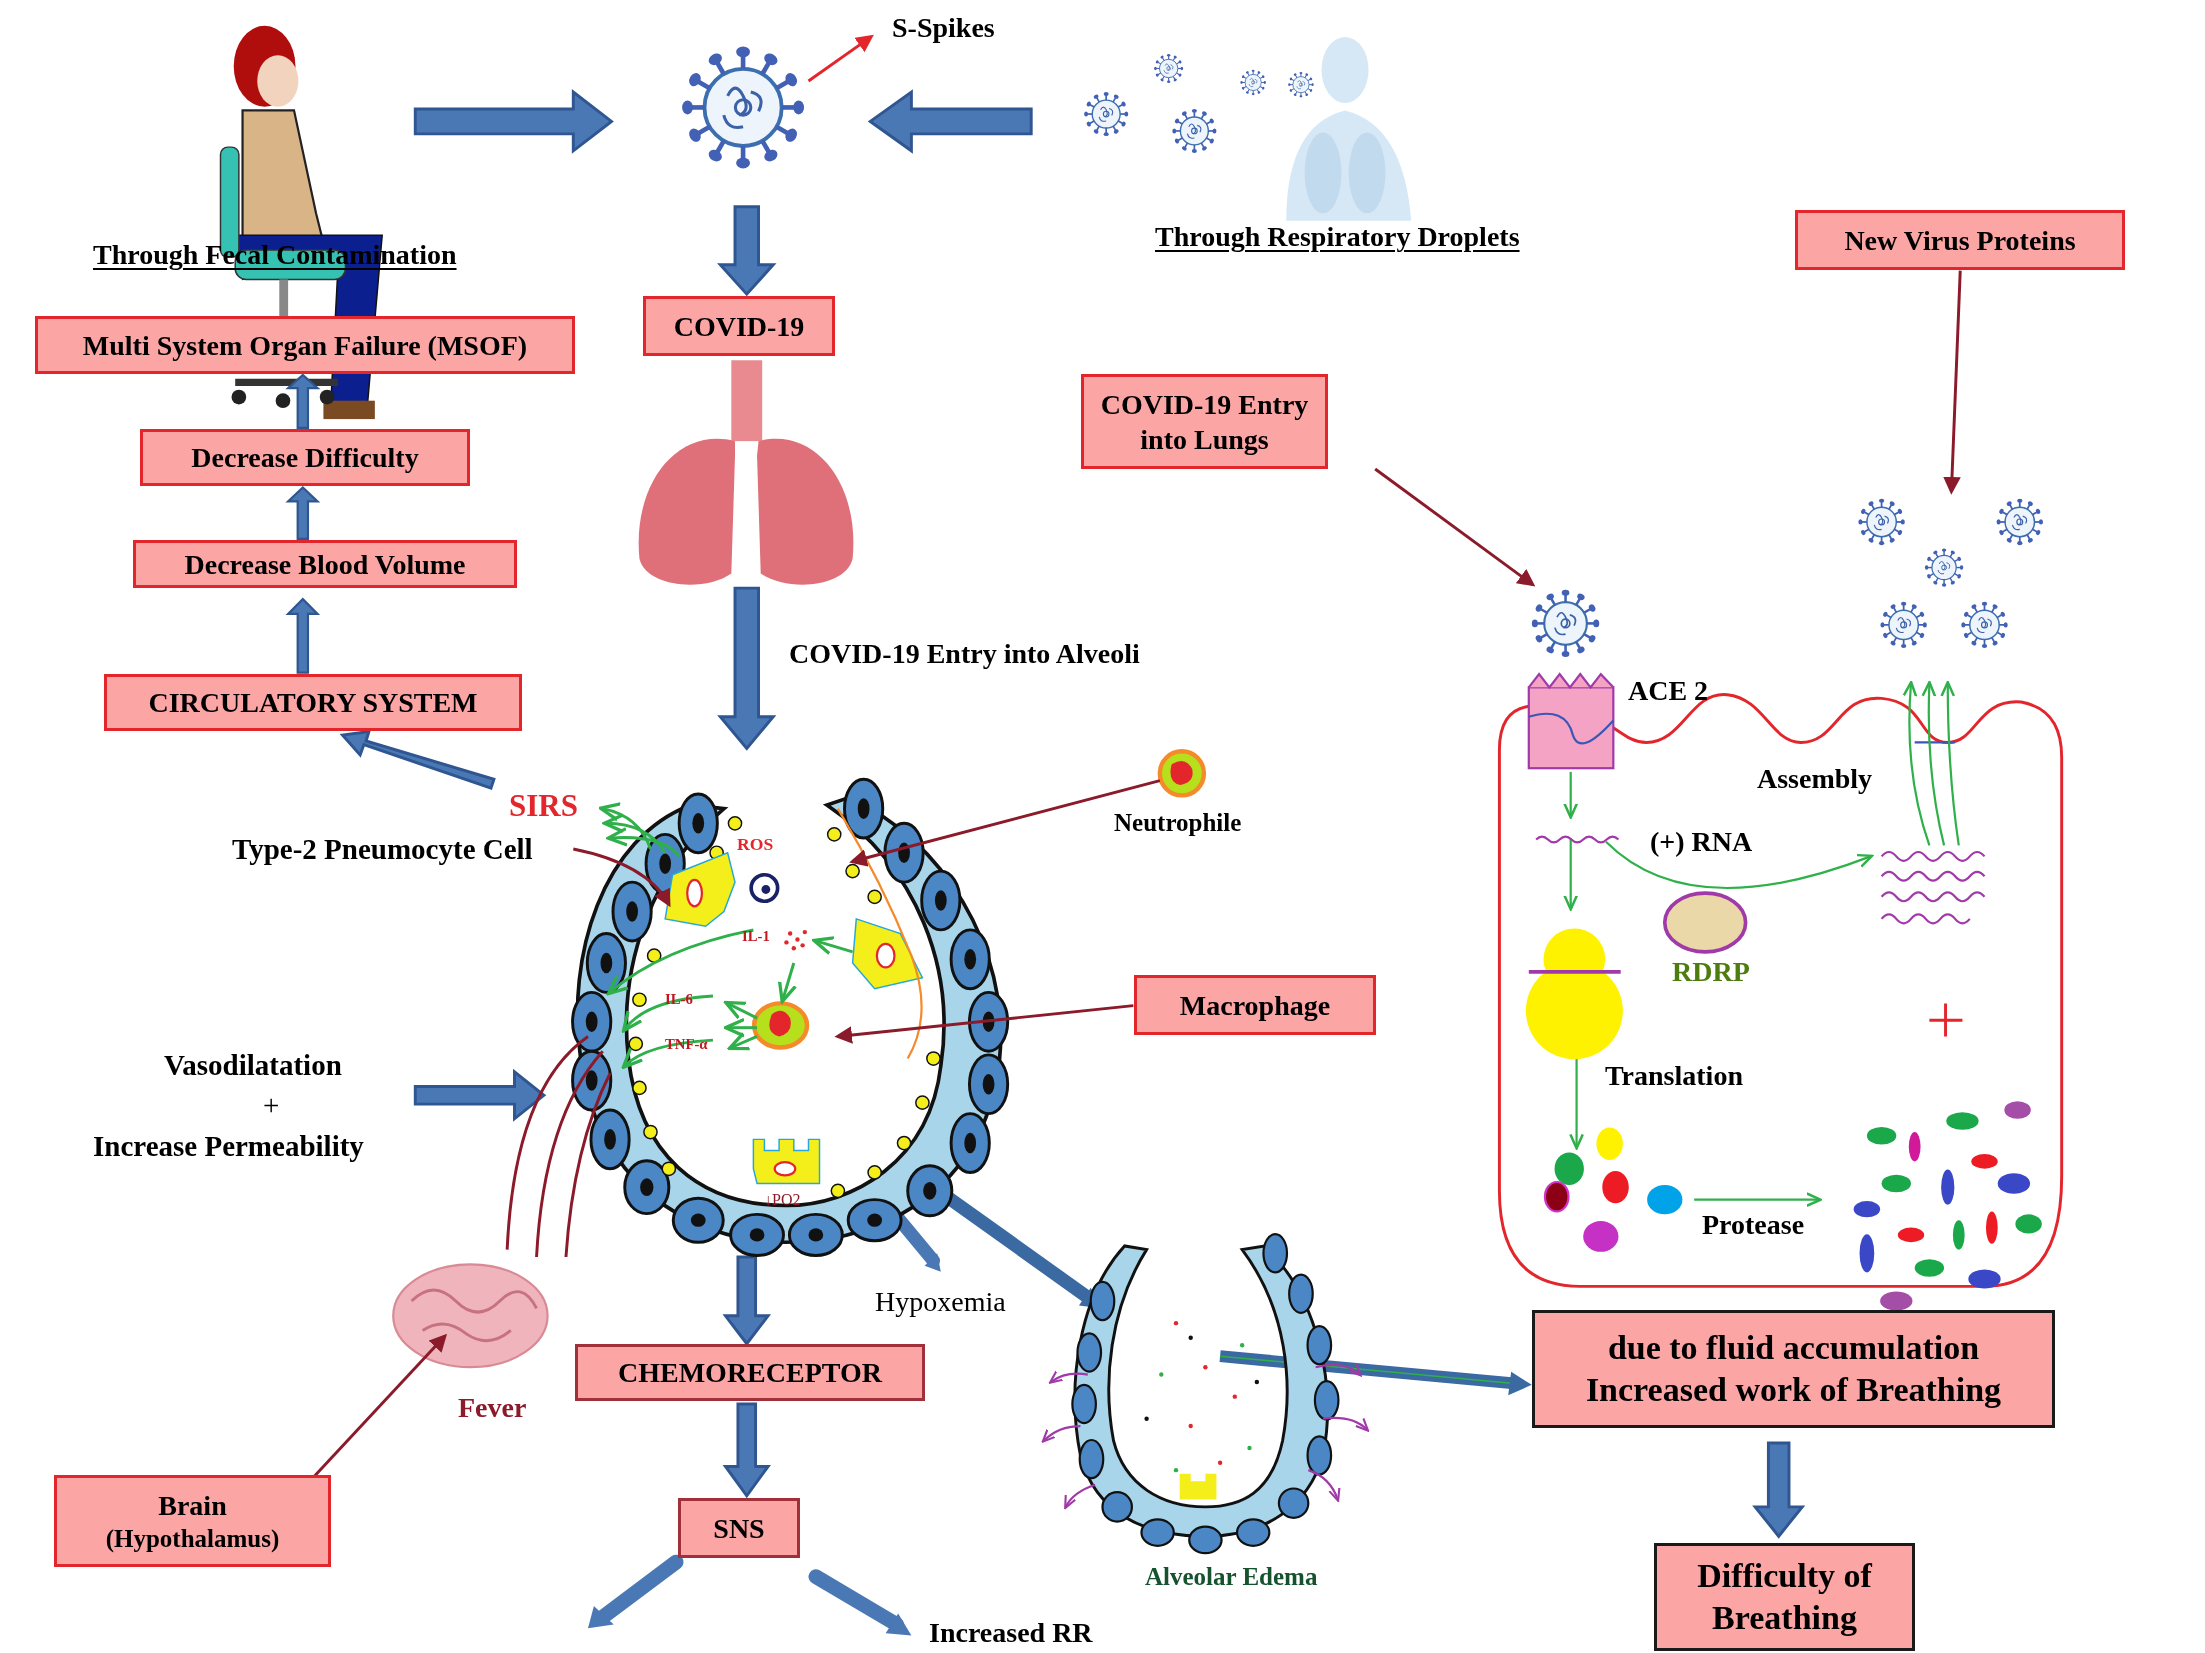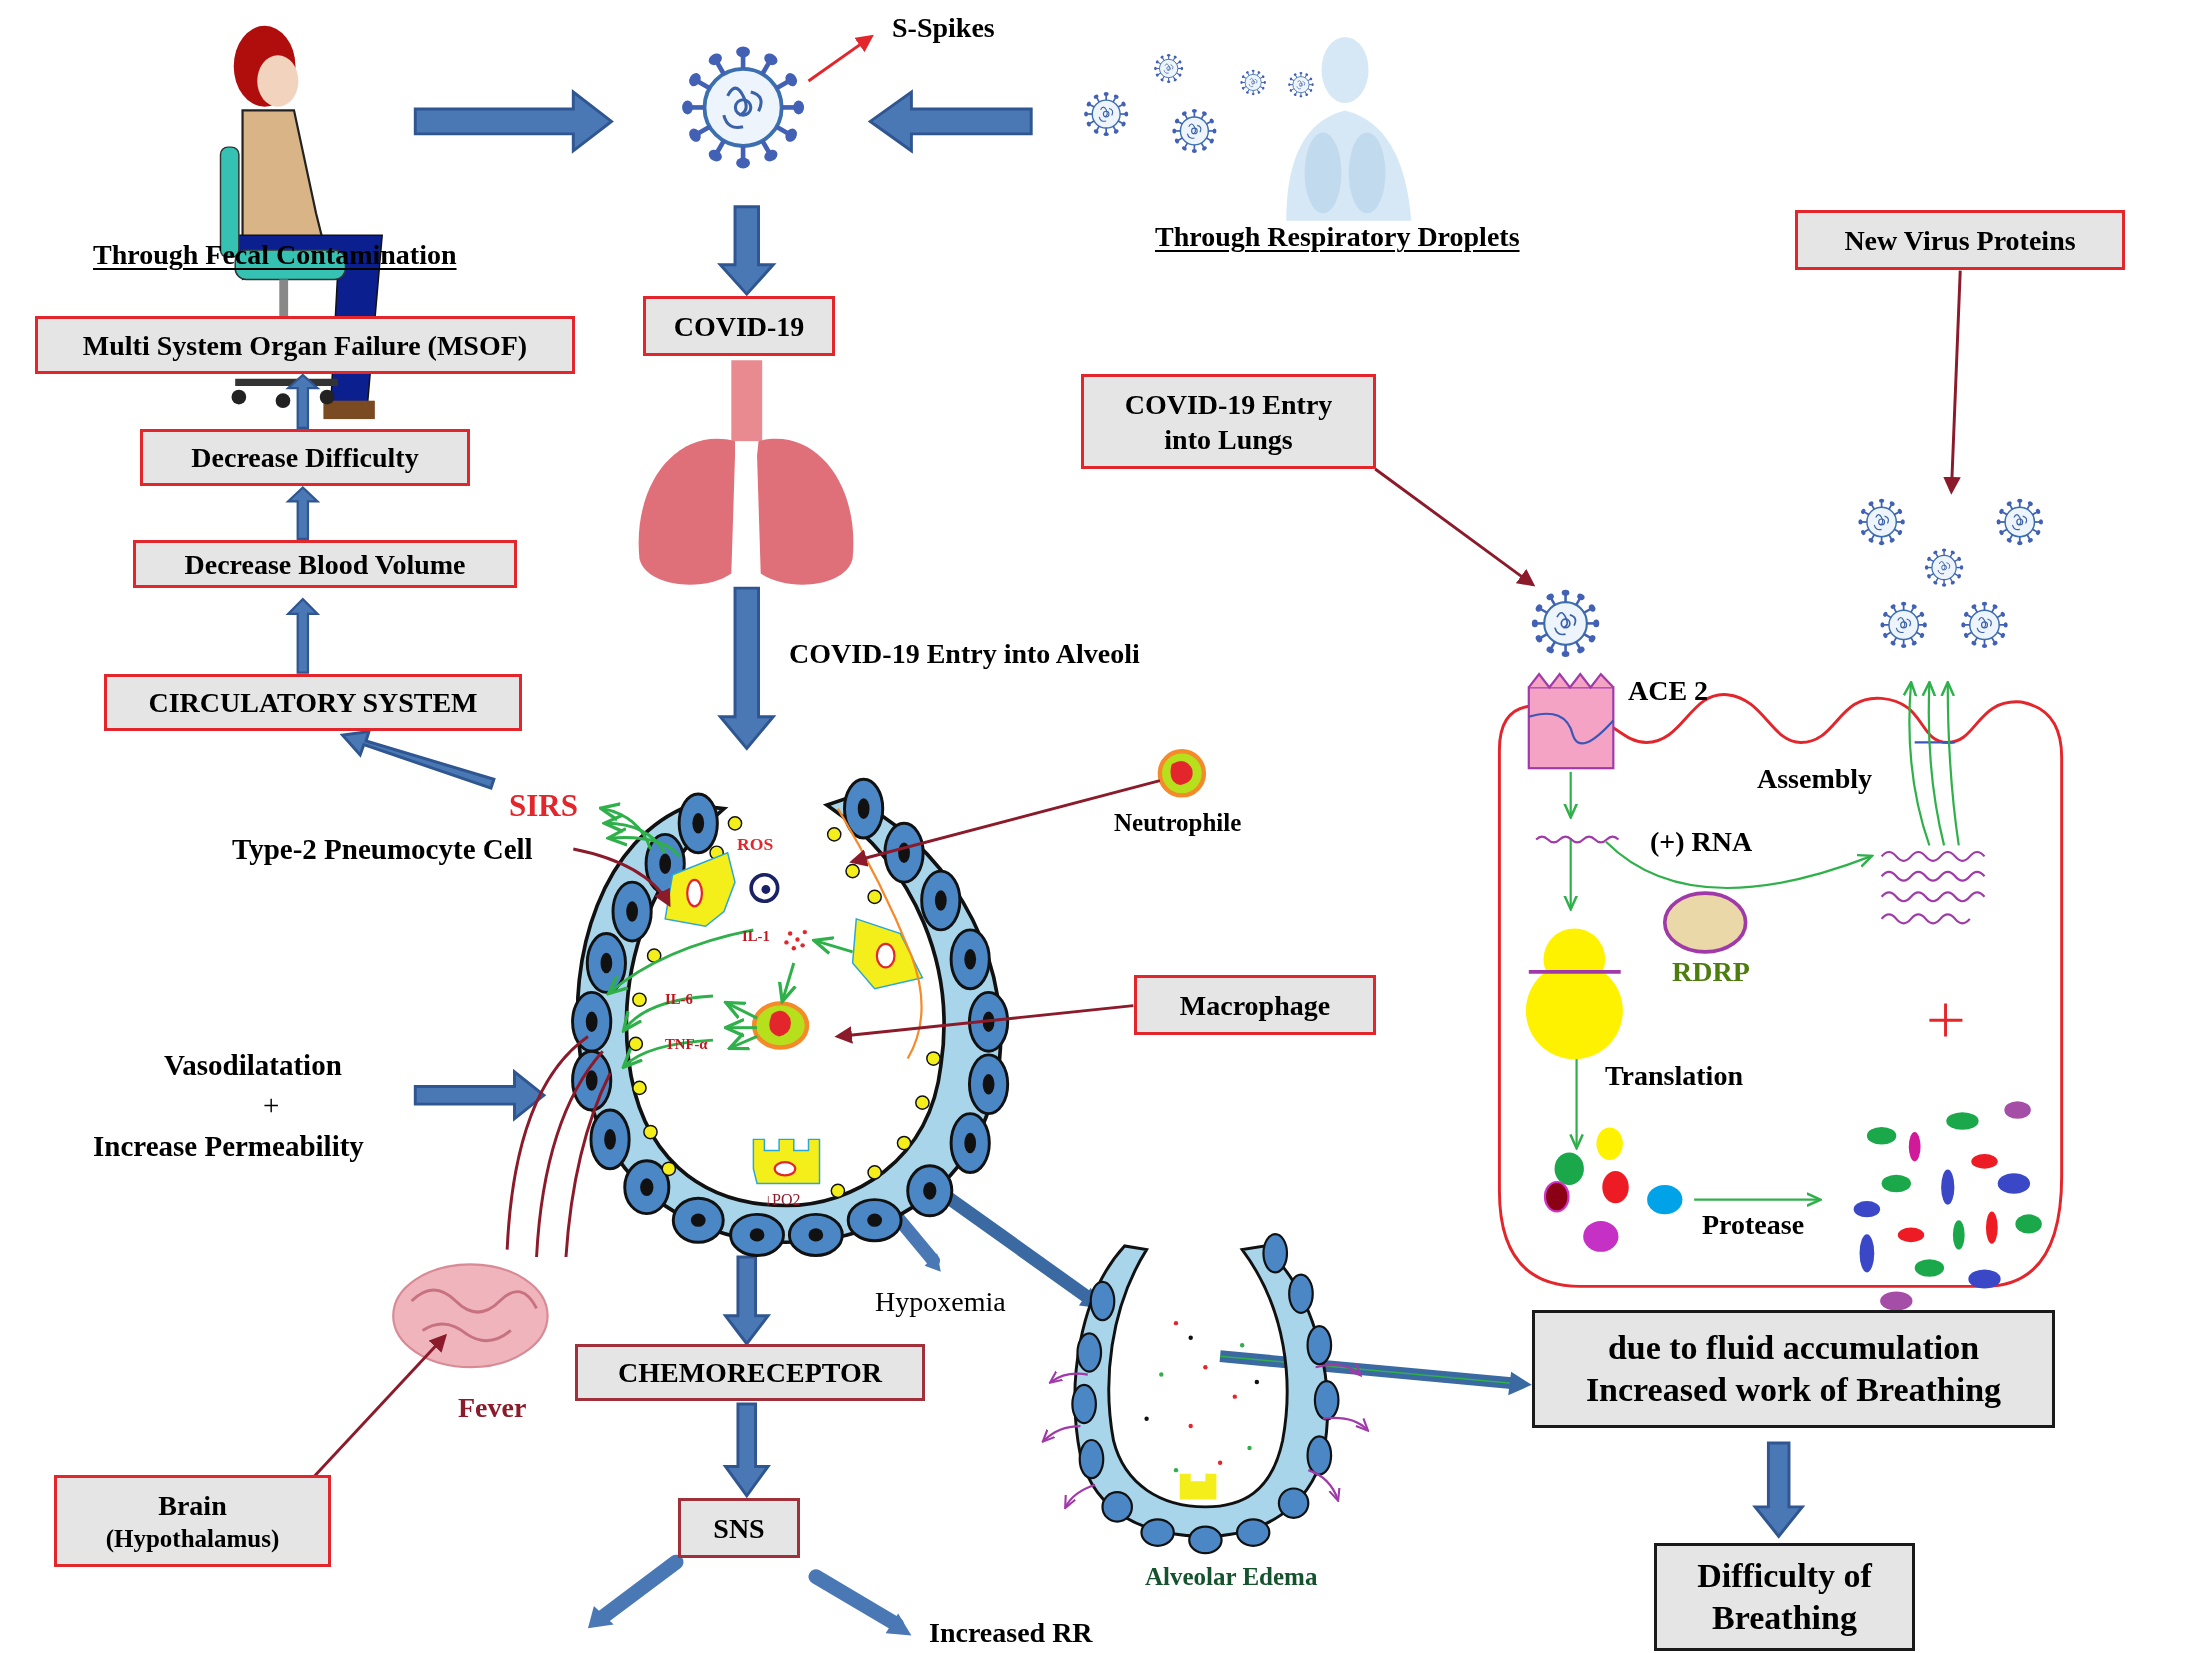--- a/index.html
+++ b/index.html
@@ -1,18 +1,18 @@
 <!DOCTYPE html>
 <html style="font-size:11.8px"><head>
 <meta charset="utf-8">
 <style>
   html, body { margin:0; padding:0; background:#ffffff; }
   body { width:2205px; height:1654px; position:relative; overflow:hidden;
          font-family:"Liberation Serif","DejaVu Serif",serif; color:#000; }
-  .box { position:absolute; border:3.7px solid #e3262b; background:#e5e5e5; display:flex;
+  .box { position:absolute; border:3.7px solid #e3262b; background:#fca5a5; display:flex;
          align-items:center; justify-content:center; text-align:center; font-weight:bold;
          font-size:28px; line-height:1.25; box-sizing:border-box; }
   .box.black { border-color:#1a1a1a; }
   .box.maroon { border-color:#a0303a; }
   .lbl { position:absolute; font-weight:bold; font-size:28px; white-space:nowrap; }
   .ul { text-decoration:underline; text-decoration-thickness:2.2px; text-underline-offset:4.4px; }
   svg.layer { position:absolute; left:0; top:0; }
 </style>
 </head>
 <body>
@@ -440,21 +440,21 @@
 <div class="box" style="left:140px; top:429px; width:330px; height:57px;">
   <span>Decrease Difficulty</span>
 </div>
 <div class="box" style="left:133px; top:540px; width:384px; height:48px;">
   <span>Decrease Blood Volume</span>
 </div>
 <div class="box" style="left:104px; top:674px; width:418px; height:57px;">
   <span>CIRCULATORY SYSTEM</span>
 </div>
 
-<div class="box" style="left:1081px; top:374px; width:295px; height:95px;">
+<div class="box" style="left:1081px; top:374px; width:247px; height:95px;">
   <div>
     <div>COVID-19 Entry</div>
     <div>into Lungs</div>
   </div>
 </div>
 
 <div class="lbl" style="left:789px; top:638px;">COVID-19 Entry into Alveoli</div>
 
 <div class="lbl" style="left:1628px; top:675px;">ACE 2</div>
 <div class="lbl" style="left:1757px; top:763px;">Assembly</div>

